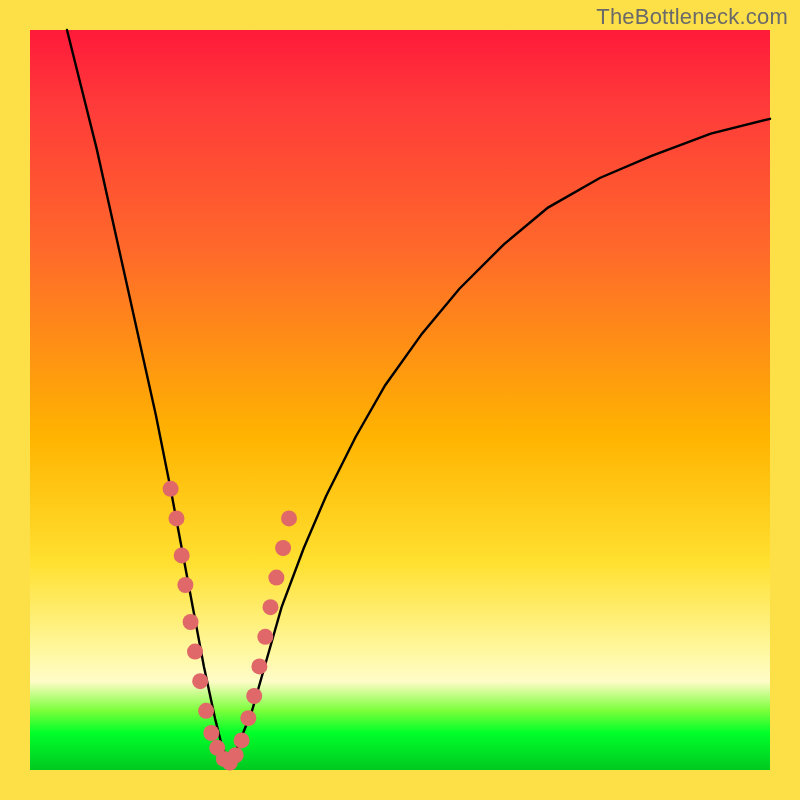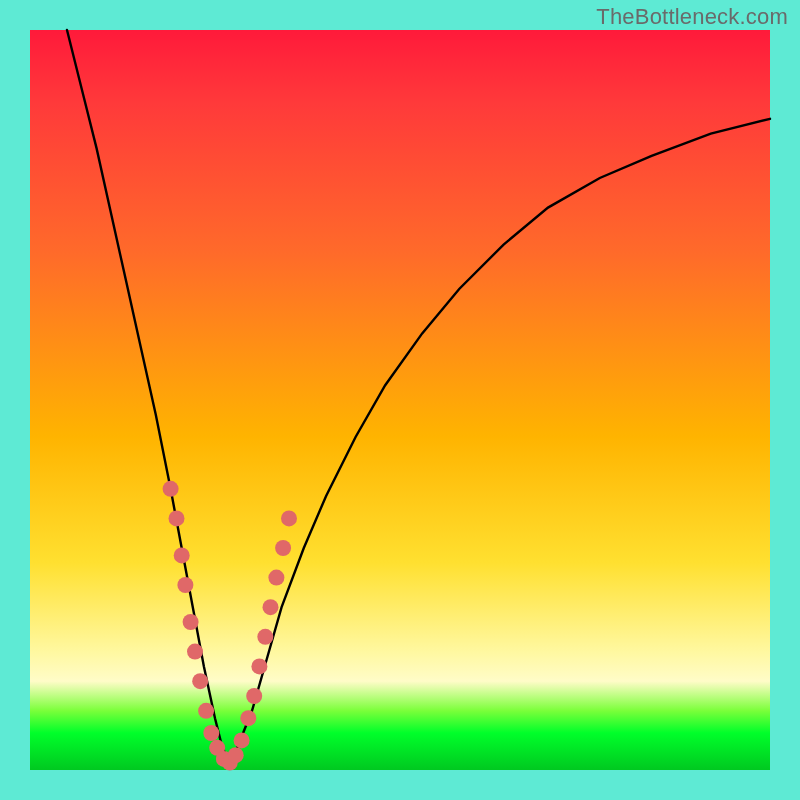--- a/index.html
+++ b/index.html
@@ -10,21 +10,21 @@
     background: #000;
     overflow: hidden;
     font-family: Arial, Helvetica, sans-serif;
   }
   .frame {
     position: absolute;
     left: 0;
     top: 0;
     width: 800px;
     height: 800px;
-    background: #5eead4;
+    background: #fde047;
   }
   .plot-area {
     position: absolute;
     left: 30px;
     top: 30px;
     width: 740px;
     height: 740px;
     
     background: linear-gradient(
       to bottom,

